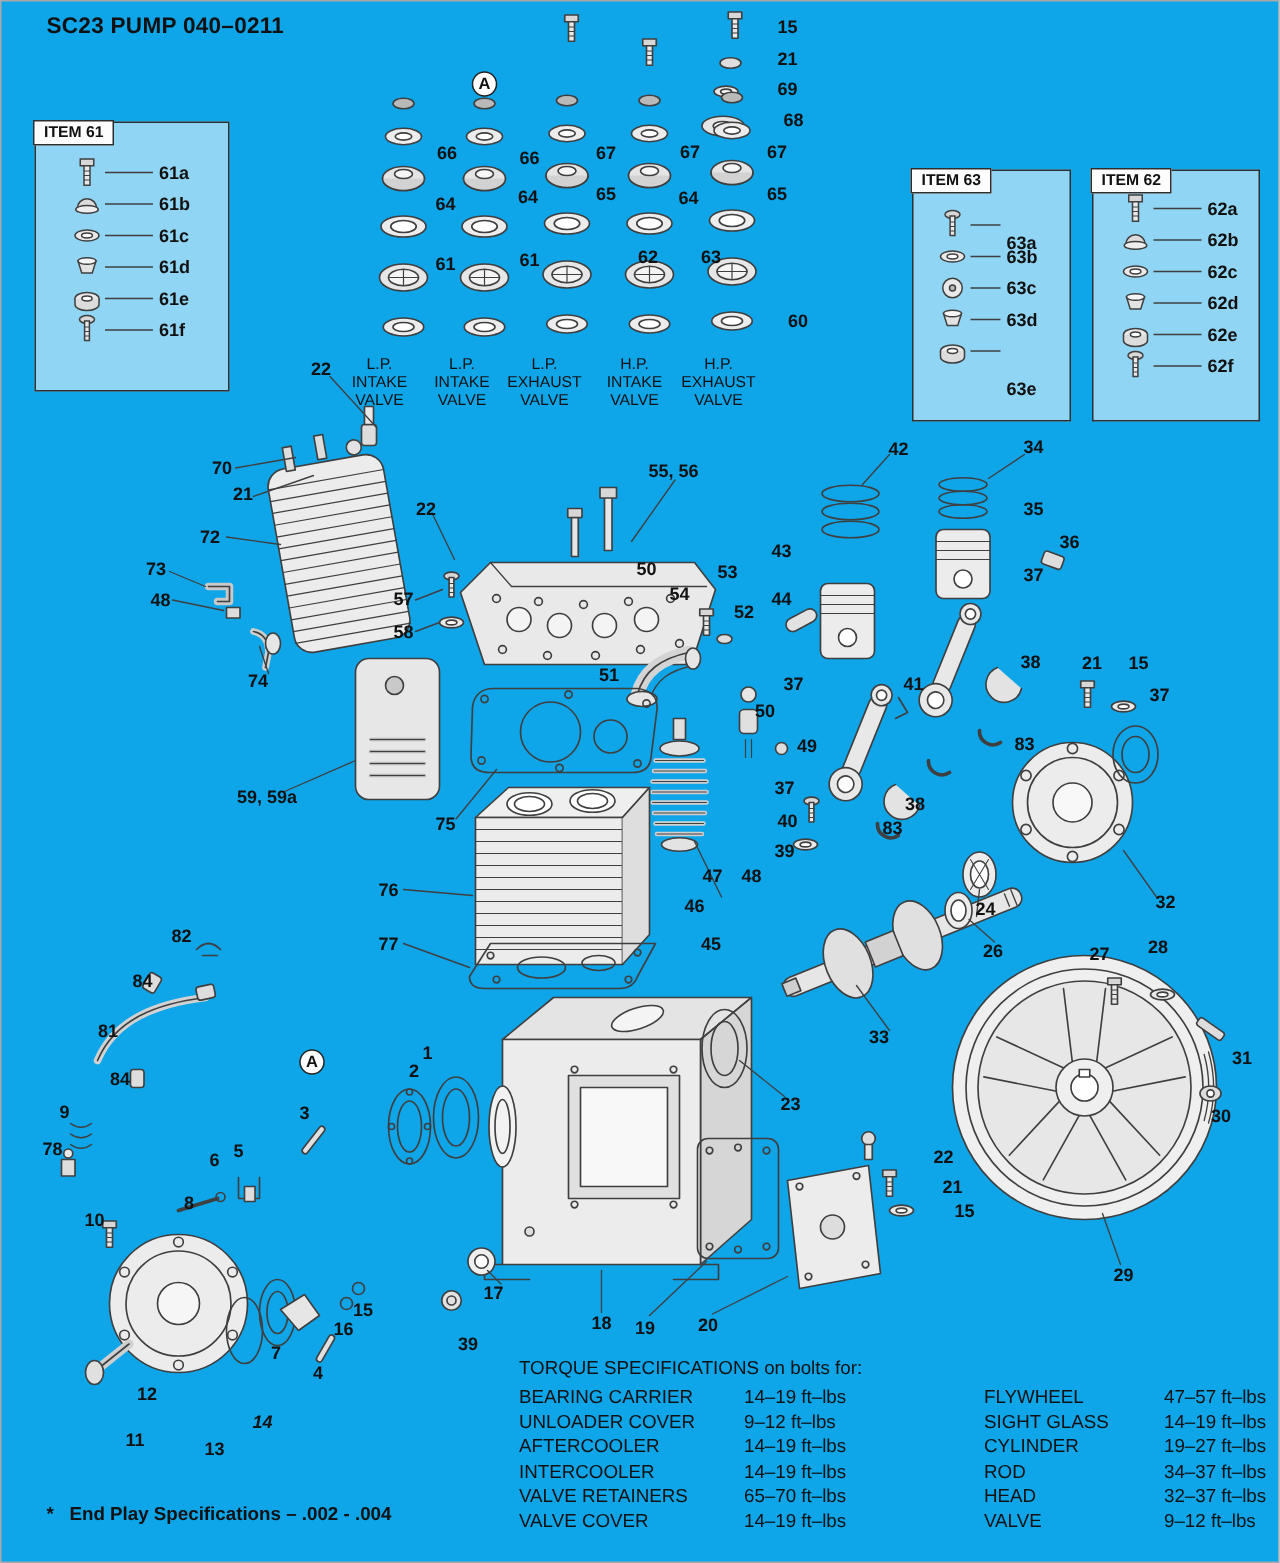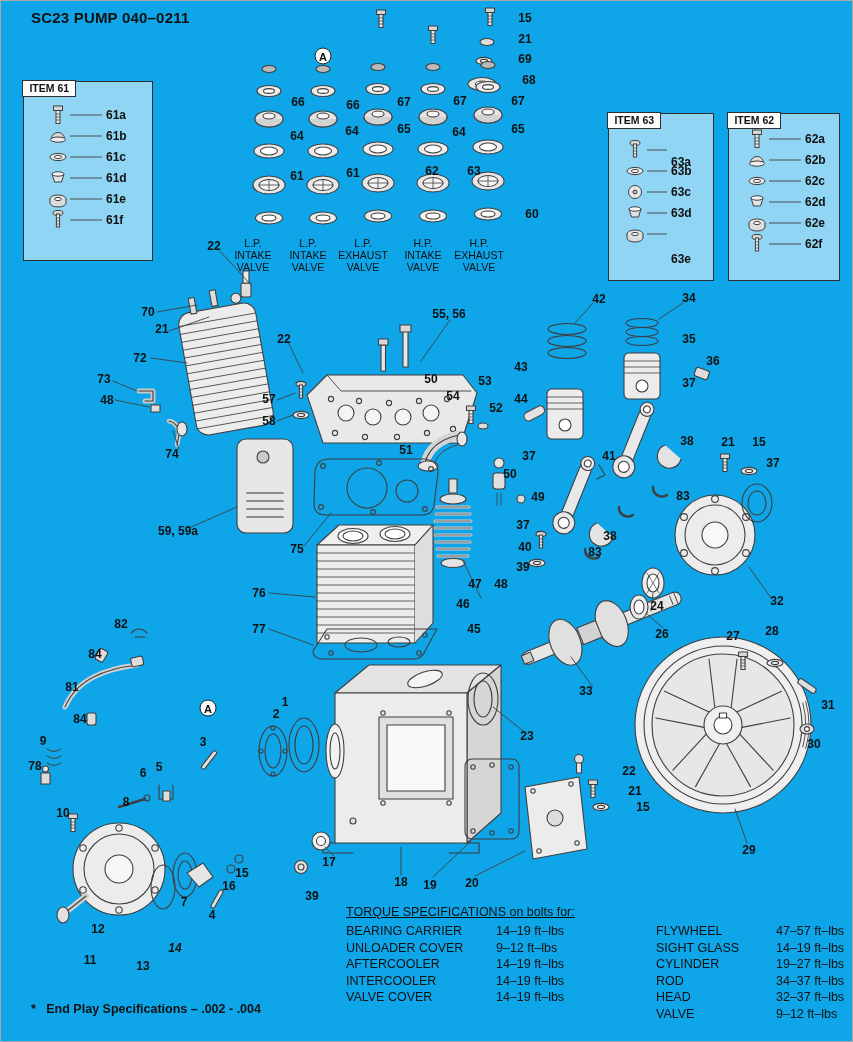--- a/index.html
+++ b/index.html
@@ -10,21 +10,21 @@
   svg.art { position:absolute; left:0; top:0; z-index:1; }
   .layer { position:absolute; left:0; top:0; width:811px; height:1042px; z-index:3; pointer-events:none; }
   .callout { position:absolute; transform:translate(-50%,-50%); font-size:12px; font-weight:bold; white-space:nowrap; }
   .callout.circled { width:17px; height:17px; border:1.4px solid #222; border-radius:50%; display:flex; align-items:center; justify-content:center; font-size:11px; background:#fdfdfd; }
   .valve-label { position:absolute; transform:translateX(-50%); top:236px; font-size:10.5px; line-height:12px; text-align:center; white-space:pre-line; }
   .inset { position:absolute; border:1.6px solid #2e2e2e; z-index:2; background:rgba(253,253,253,.55); }
   .inset-header { position:absolute; left:-1.6px; top:-1.6px; border:1.6px solid #2e2e2e; background:#fdfdfd; font-size:10.5px; font-weight:bold; padding:1px 6px 2px 6px; white-space:nowrap; }
   .inset-label { position:absolute; transform:translateY(-50%); font-size:12px; font-weight:bold; }
   .inset-art { position:absolute; left:0; top:0; }
   .torque { position:absolute; left:345px; top:903px; width:506px; height:136px; font-size:12.5px; line-height:16.6px; z-index:3; }
-  .torque-title { white-space:nowrap;text-decoration:underline; }
+  .torque-title { white-space:nowrap; }
   .t-col { position:absolute; top:19px; }
   .t-col.l { left:0; }
   .t-col.r { left:310px; }
   .trow { display:flex; white-space:nowrap; }
   .t-col.l .tname { width:150px; }
   .t-col.r .tname { width:120px; }
   .endplay { position:absolute; left:30px; top:1001px; font-size:12.5px; font-weight:bold; white-space:pre; z-index:3; }
 </style>
 </head>
 <body>
@@ -662,20 +662,24 @@
         </div>
         <div class="trow">
           <span class="tname">AFTERCOOLER</span>
           <span class="tval">14–19 ft–lbs</span>
         </div>
         <div class="trow">
           <span class="tname">INTERCOOLER</span>
           <span class="tval">14–19 ft–lbs</span>
         </div>
         <div class="trow">
+          <span class="tname">VALVE RETAINERS</span>
+          <span class="tval">65–70 ft–lbs</span>
+        </div>
+        <div class="trow">
           <span class="tname">VALVE COVER</span>
           <span class="tval">14–19 ft–lbs</span>
         </div>
       </div>
     <div class="t-col r">
         <div class="trow">
           <span class="tname">FLYWHEEL</span>
           <span class="tval">47–57 ft–lbs</span>
         </div>
         <div class="trow">

